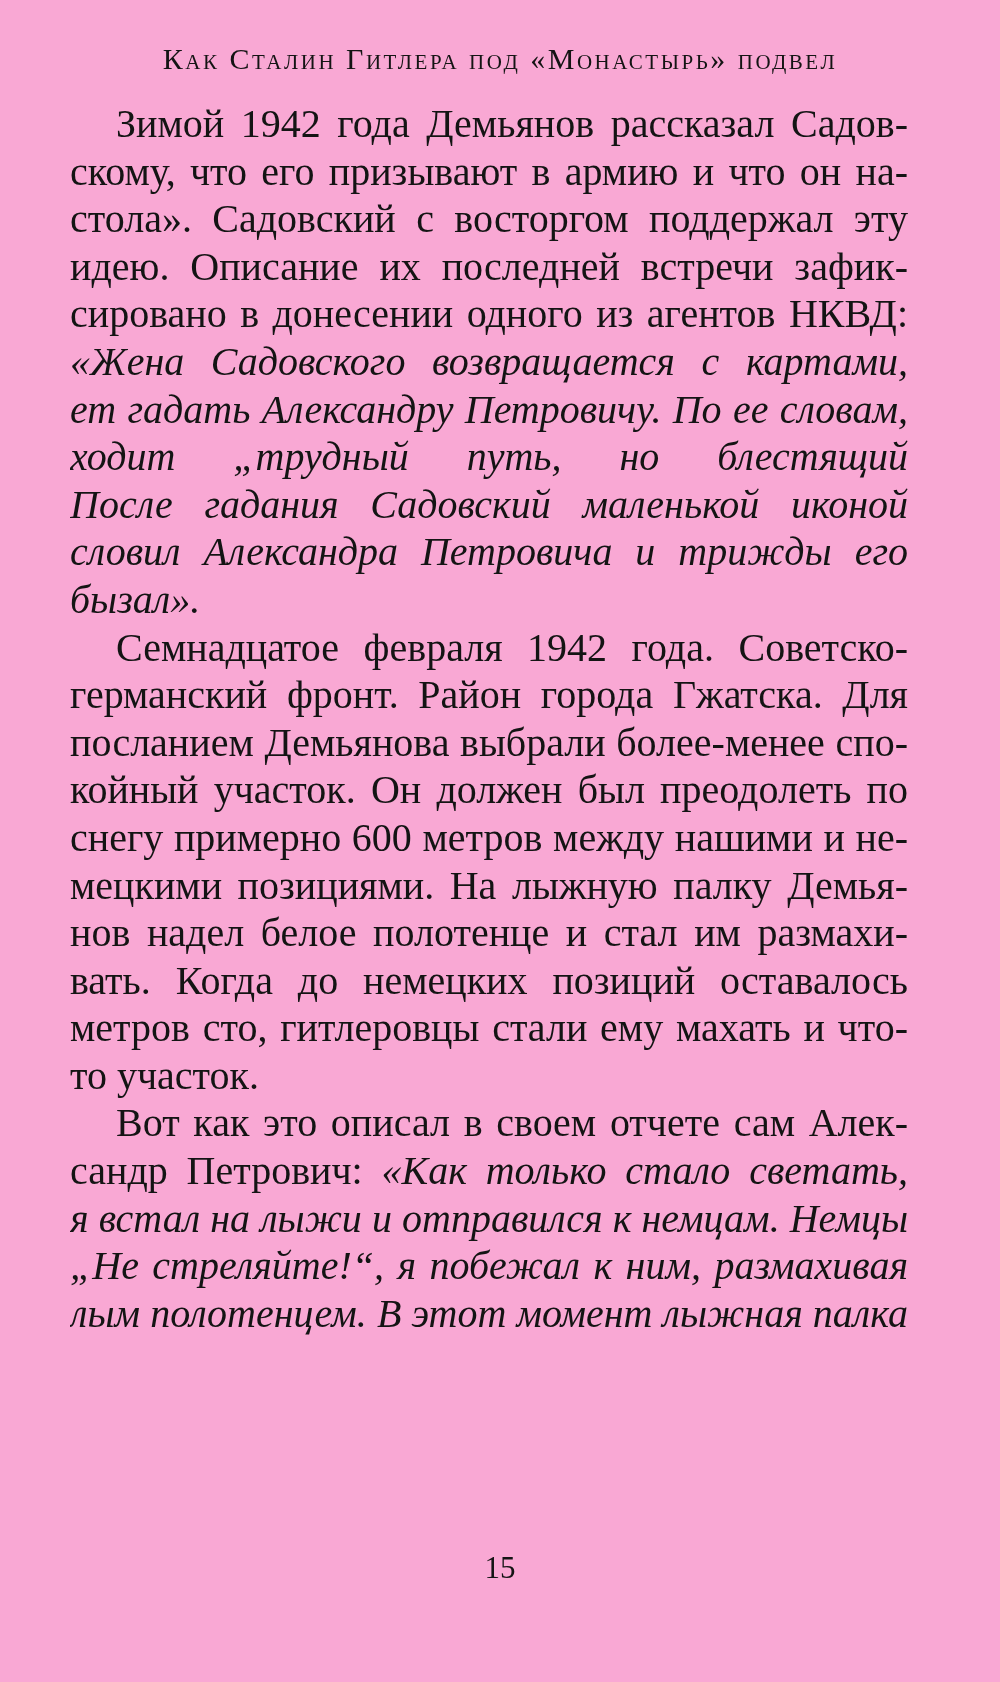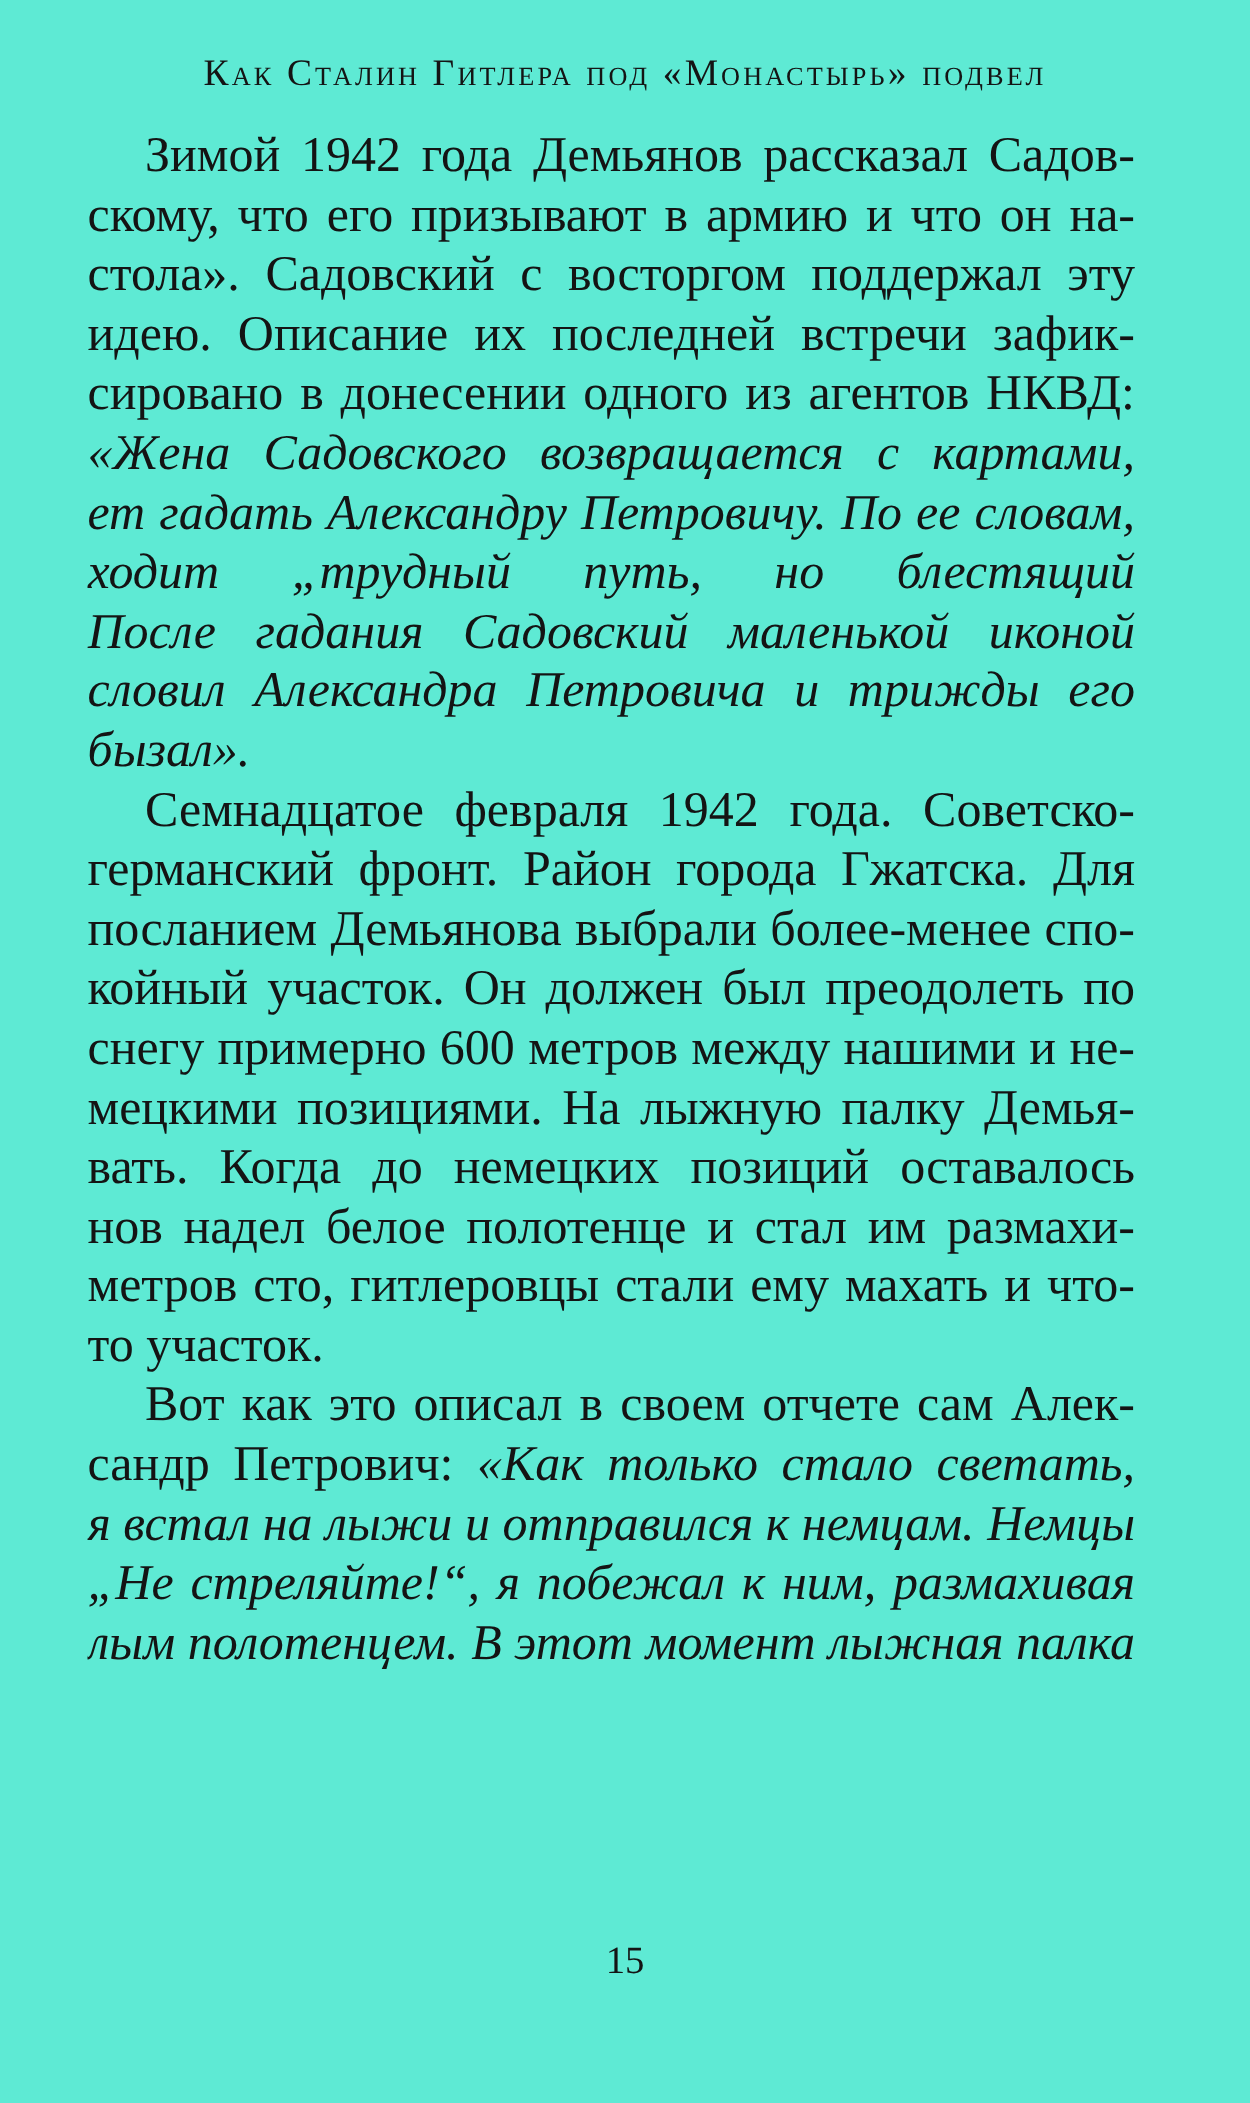--- a/index.html
+++ b/index.html
@@ -5,21 +5,21 @@
   html, body { margin: 0; padding: 0; }
   body {
     width: 1000px; height: 1682px;
     background: #ffffff;
     font-family: "Liberation Serif", serif;
     color: #141414;
   }
   .page {
     position: relative;
     width: 1000px; height: 1682px;
-    background: #5eead4;
+    background: #f9a8d4;
     overflow: hidden;
   }
   .running-header {
     position: absolute;
     top: 40px; left: 0; width: 1000px;
     text-align: center;
     font-variant: small-caps;
     font-size: 30px;
     line-height: 38px;
     letter-spacing: 2.5px;
@@ -70,22 +70,22 @@
         <div class="line justify"><span class="italic">словил Александра Петровича и трижды его обло-</span></div>
         <div class="line"><span class="italic">бызал».</span></div>
       </div>
       <div class="paragraph">
         <div class="line justify indent"><span class="regular">Семнадцатое февраля 1942 года. Советско-</span></div>
         <div class="line justify"><span class="regular">германский фронт. Район города Гжатска. Для</span></div>
         <div class="line justify"><span class="regular">посланием Демьянова выбрали более-менее спо-</span></div>
         <div class="line justify"><span class="regular">койный участок. Он должен был преодолеть по</span></div>
         <div class="line justify"><span class="regular">снегу примерно 600 метров между нашими и не-</span></div>
         <div class="line justify"><span class="regular">мецкими позициями. На лыжную палку Демья-</span></div>
+        <div class="line justify"><span class="regular">нов надел белое полотенце и стал им размахи-</span></div>
         <div class="line justify"><span class="regular">вать. Когда до немецких позиций оставалось</span></div>
-        <div class="line justify"><span class="regular">нов надел белое полотенце и стал им размахи-</span></div>
         <div class="line justify"><span class="regular">метров сто, гитлеровцы стали ему махать и что-</span></div>
         <div class="line"><span class="regular">то участок.</span></div>
       </div>
       <div class="paragraph">
         <div class="line justify indent"><span class="regular">Вот как это описал в своем отчете сам Алек-</span></div>
         <div class="line justify"><span class="regular">сандр Петрович: </span><span class="italic">«Как только стало светать,</span></div>
         <div class="line justify"><span class="italic">я встал на лыжи и отправился к немцам. Немцы</span></div>
         <div class="line justify"><span class="italic">„Не стреляйте!“, я побежал к ним, размахивая бе-</span></div>
         <div class="line justify"><span class="italic">лым полотенцем. В этот момент лыжная палка</span></div>
       </div>

